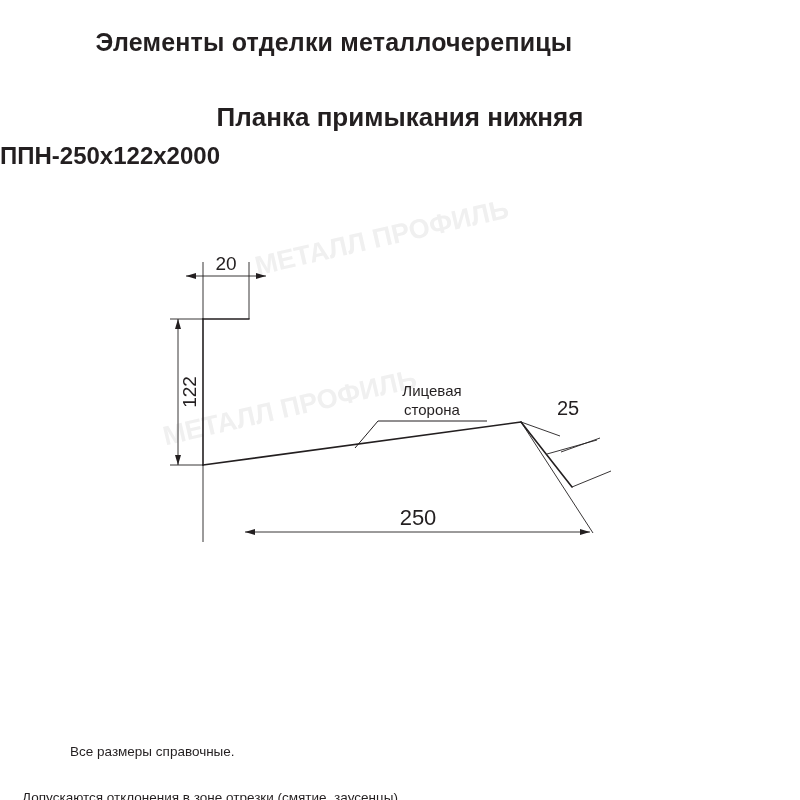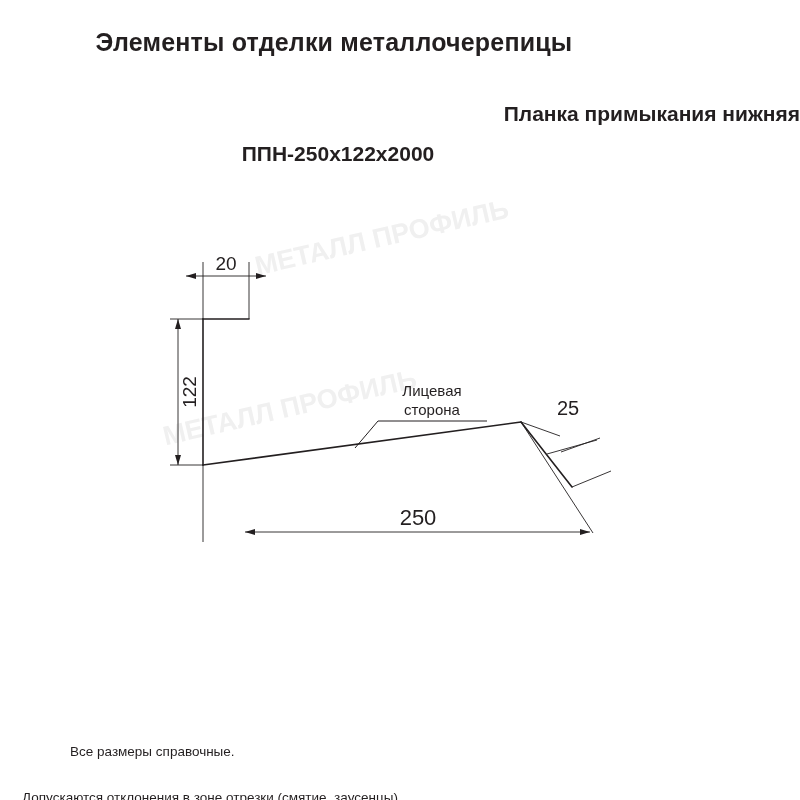--- a/index.html
+++ b/index.html
@@ -21,30 +21,29 @@
     width: 668px;
     text-align: center;
     font-size: 25px;
     font-weight: bold;
     letter-spacing: 0.2px;
   }
   .subtitle {
     position: absolute;
     left: 0; top: 102px;
     width: 800px;
-    text-align: right;
-    font-size: 21px;
+    text-align: center;
+    font-size: 26px;
     font-weight: bold;
   }
   .code {
     position: absolute;
     left: 0; top: 142px;
     width: 676px;
-    text-align: center;
-    font-size: 21px;
+    font-size: 24px;
     font-weight: bold;
   }
   #drawing {
     position: absolute;
     left: 0; top: 200px;
     width: 720px; height: 420px;
   }
   .notes {
     position: absolute;
     left: 22px;

